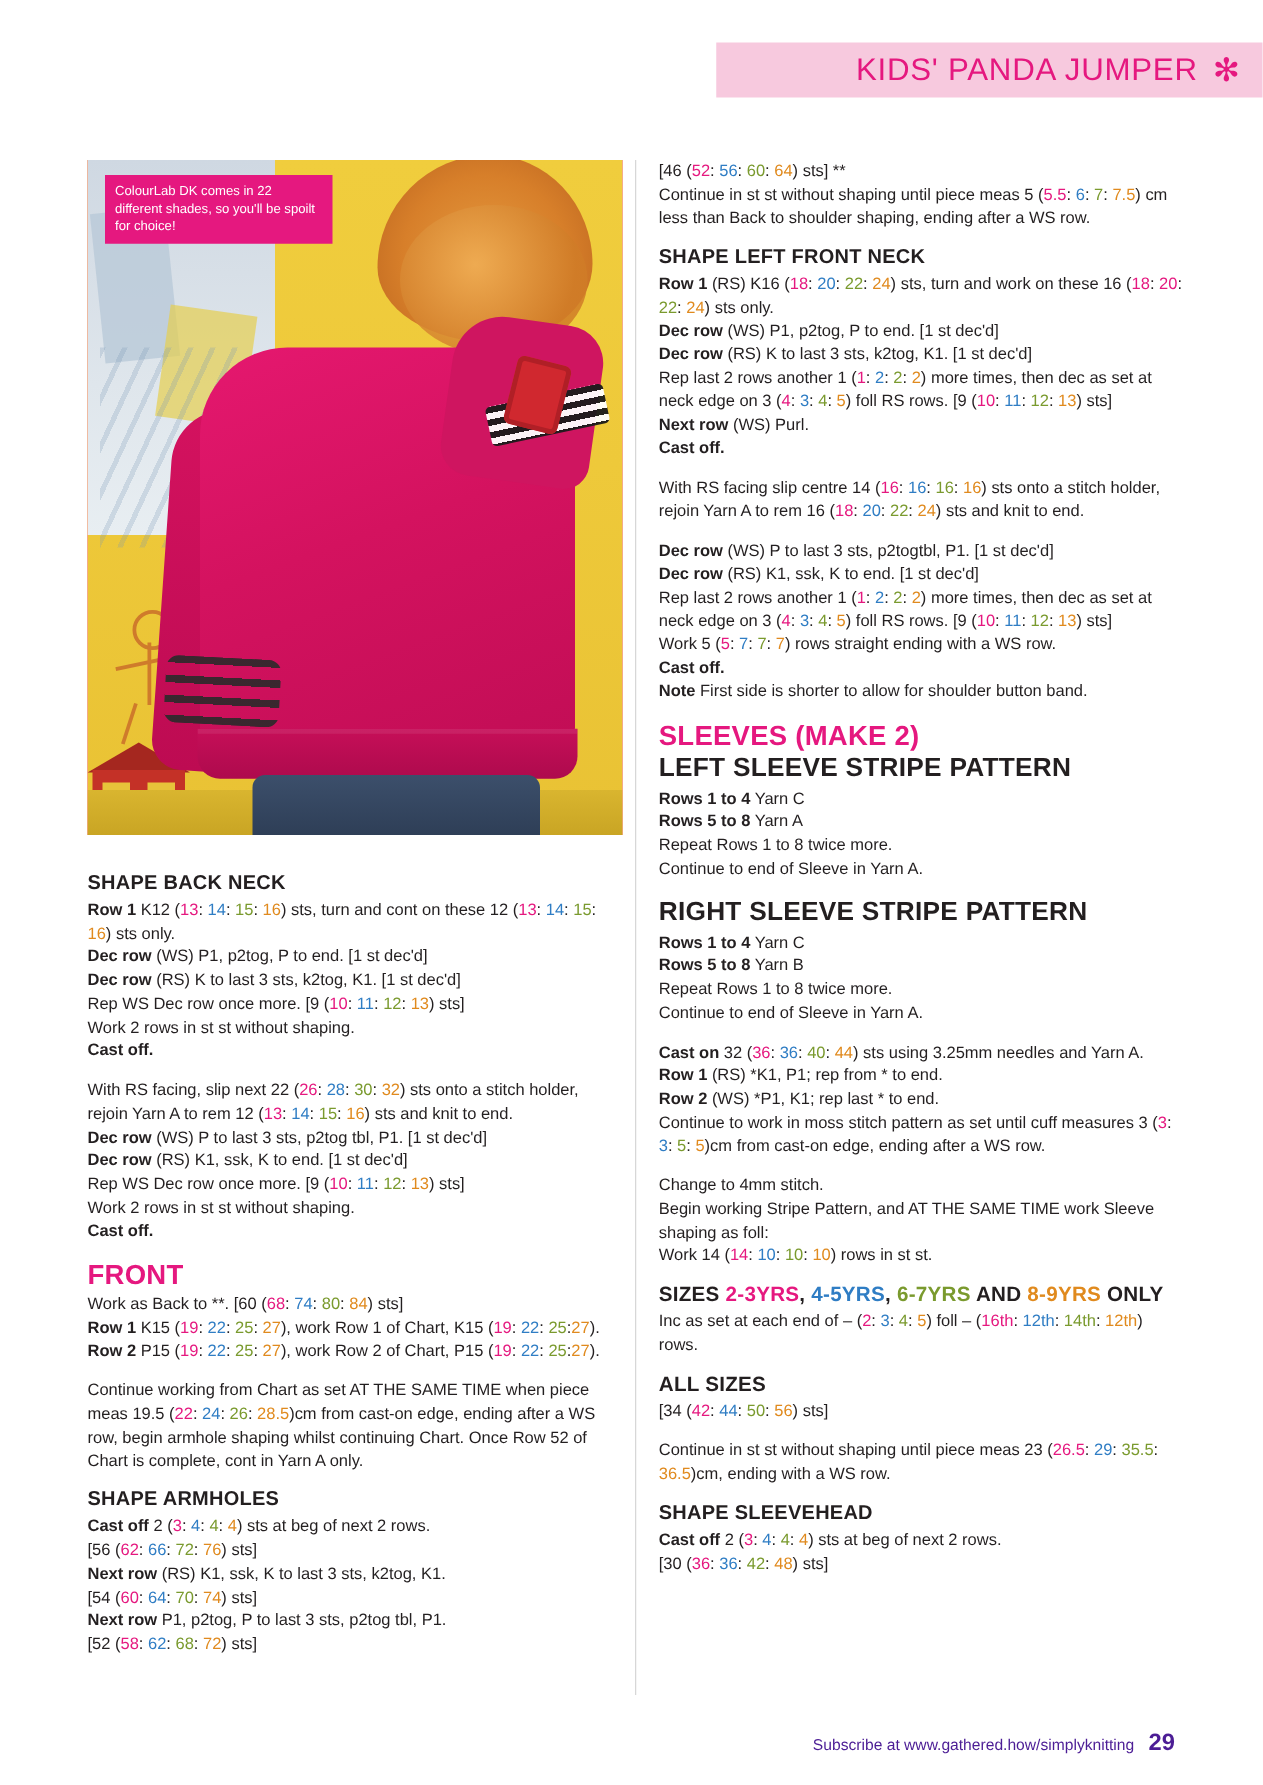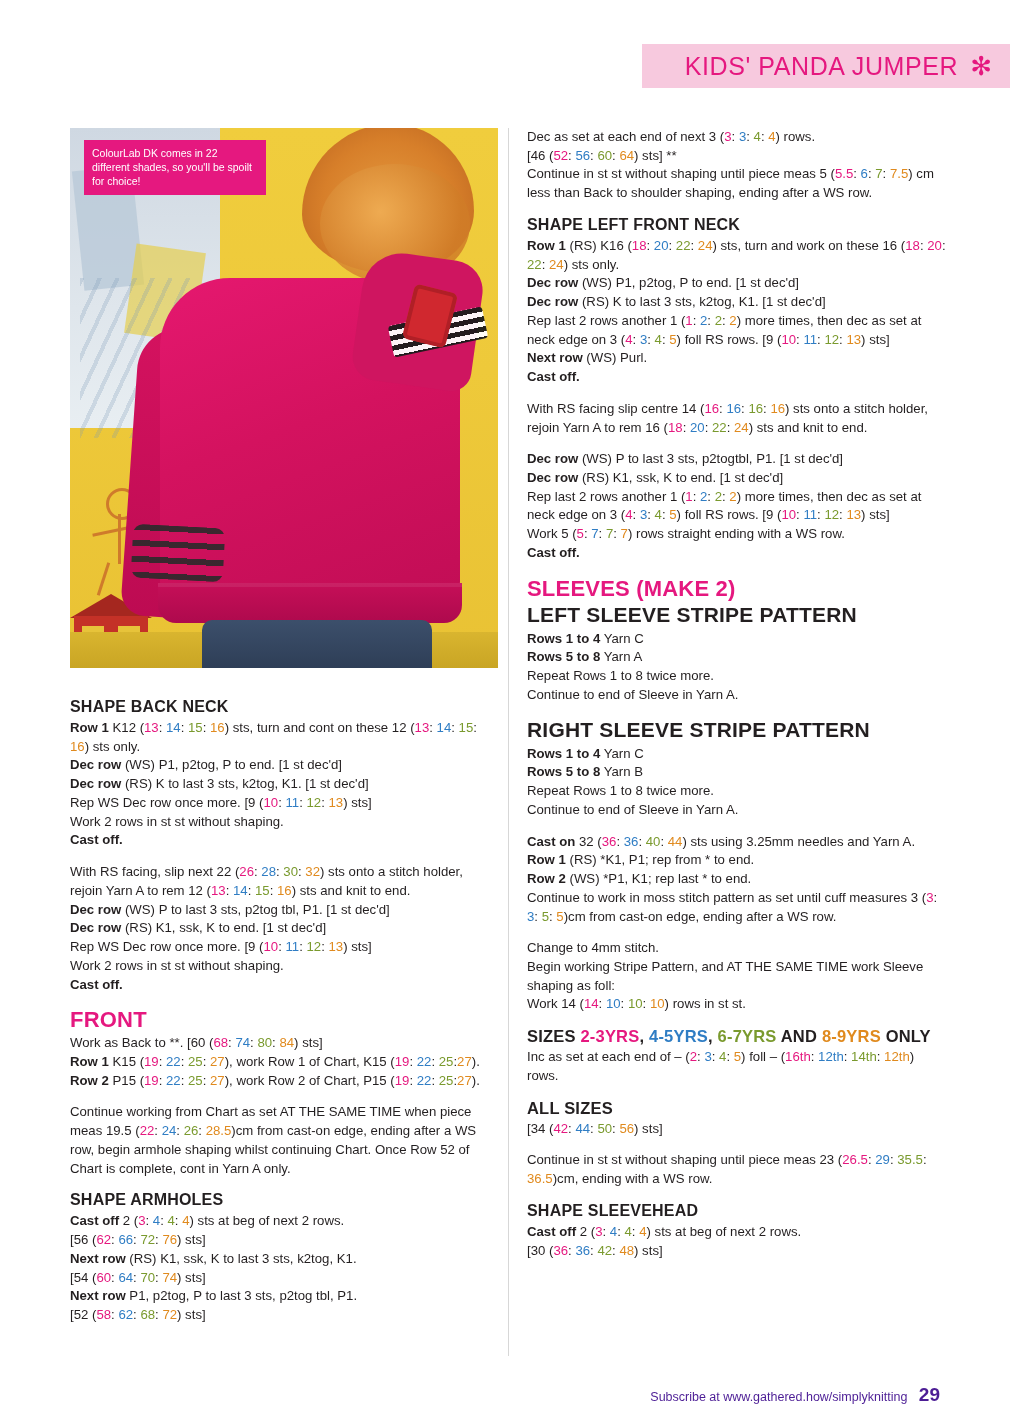--- a/index.html
+++ b/index.html
@@ -6,21 +6,21 @@
   body{
     width:1010px;height:1428px;
     background:#ffffff;
     font-family:"Liberation Sans", sans-serif;
     color:#231f20;
     position:relative;
     overflow:hidden;
   }
   
   .header-band{
-    position:absolute;top:44px;right:0;width:368px;height:44px;
+    position:absolute;top:34px;right:0;width:437px;height:44px;
     background:#f7c9de;
     display:flex;align-items:center;justify-content:flex-end;
     padding-right:18px;box-sizing:border-box;
   }
   .header-title{
     font-size:25px;letter-spacing:.6px;color:#e5187f;
     font-family:"Liberation Sans", sans-serif;font-weight:400;
   }
   .header-star{
     color:#e5187f;font-size:26px;margin-left:12px;line-height:1;
@@ -243,21 +243,20 @@
       <p class="tight"><span style="font-weight: 700;">Next row</span><span> (RS) K1, ssk, K to last 3 sts, k2tog, K1.</span></p>
       <p class="tight"><span>[54 (</span><span class="c1">60</span><span>: </span><span class="c2">64</span><span>: </span><span class="c3">70</span><span>: </span><span class="c4">74</span><span>) sts]</span></p>
       <p class="tight"><span style="font-weight: 700;">Next row</span><span> P1, p2tog, P to last 3 sts, p2tog tbl, P1.</span></p>
       <p class="tight"><span>[52 (</span><span class="c1">58</span><span>: </span><span class="c2">62</span><span>: </span><span class="c3">68</span><span>: </span><span class="c4">72</span><span>) sts]</span></p>
     </div>
 </div>
 
 <div class="col-right">
 
   <div class="body-text">
-      <p class="tight"><span>Dec as set at each end of next 3 (</span><span class="c1">3</span><span>: </span><span class="c2">3</span><span>: </span><span class="c3">4</span><span>: </span><span class="c4">4</span><span>) rows.</span></p>
       <p class="tight"><span>[46 (</span><span class="c1">52</span><span>: </span><span class="c2">56</span><span>: </span><span class="c3">60</span><span>: </span><span class="c4">64</span><span>) sts] **</span></p>
       <p class="tight"><span>Continue in st st without shaping until piece meas 5 (</span><span class="c1">5.5</span><span>: </span><span class="c2">6</span><span>: </span><span class="c3">7</span><span>: </span><span class="c4">7.5</span><span>) cm less than Back to shoulder shaping, ending after a WS row.</span></p>
     </div>
 
   <div class="spacer"></div>
   <h3 class="sec">SHAPE LEFT FRONT NECK</h3>
   <div class="body-text">
       <p class="tight"><span style="font-weight: 700;">Row 1</span><span> (RS) K16 (</span><span class="c1">18</span><span>: </span><span class="c2">20</span><span>: </span><span class="c3">22</span><span>: </span><span class="c4">24</span><span>) sts, turn and work on these 16 (</span><span class="c1">18</span><span>: </span><span class="c1">20</span><span>: </span><span class="c3">22</span><span>: </span><span class="c4">24</span><span>) sts only.</span></p>
       <p class="tight"><span style="font-weight: 700;">Dec row</span><span> (WS) P1, p2tog, P to end. [1 st dec'd]</span></p>
       <p class="tight"><span style="font-weight: 700;">Dec row</span><span> (RS) K to last 3 sts, k2tog, K1. [1 st dec'd]</span></p>
@@ -271,20 +270,21 @@
       <p class="tight"><span>With RS facing slip centre 14 (</span><span class="c1">16</span><span>: </span><span class="c2">16</span><span>: </span><span class="c3">16</span><span>: </span><span class="c4">16</span><span>) sts onto a stitch holder, rejoin Yarn A to rem 16 (</span><span class="c1">18</span><span>: </span><span class="c2">20</span><span>: </span><span class="c3">22</span><span>: </span><span class="c4">24</span><span>) sts and knit to end.</span></p>
     </div>
 
   <div class="spacer"></div>
   <div class="body-text">
       <p class="tight"><span style="font-weight: 700;">Dec row</span><span> (WS) P to last 3 sts, p2togtbl, P1. [1 st dec'd]</span></p>
       <p class="tight"><span style="font-weight: 700;">Dec row</span><span> (RS) K1, ssk, K to end. [1 st dec'd]</span></p>
       <p class="tight"><span>Rep last 2 rows another 1 (</span><span class="c1">1</span><span>: </span><span class="c2">2</span><span>: </span><span class="c3">2</span><span>: </span><span class="c4">2</span><span>) more times, then dec as set at neck edge on 3 (</span><span class="c1">4</span><span>: </span><span class="c2">3</span><span>: </span><span class="c3">4</span><span>: </span><span class="c4">5</span><span>) foll RS rows. [9 (</span><span class="c1">10</span><span>: </span><span class="c2">11</span><span>: </span><span class="c3">12</span><span>: </span><span class="c4">13</span><span>) sts]</span></p>
       <p class="tight"><span>Work 5 (</span><span class="c1">5</span><span>: </span><span class="c2">7</span><span>: </span><span class="c3">7</span><span>: </span><span class="c4">7</span><span>) rows straight ending with a WS row.</span></p>
       <p class="tight"><span style="font-weight: 700;">Cast off.</span></p>
+      <p class="tight"><span style="font-weight: 700;">Note</span><span> First side is shorter to allow for shoulder button band.</span></p>
     </div>
 
   <div class="spacer"></div>
   <h2 class="pink">SLEEVES (MAKE 2)</h2>
   <h3 class="sec small">LEFT SLEEVE STRIPE PATTERN</h3>
   <div class="body-text">
       <p class="tight"><span style="font-weight: 700;">Rows 1 to 4</span><span> Yarn C</span></p>
       <p class="tight"><span style="font-weight: 700;">Rows 5 to 8</span><span> Yarn A</span></p>
       <p class="tight"><span>Repeat Rows 1 to 8 twice more.</span></p>
       <p class="tight"><span>Continue to end of Sleeve in Yarn A.</span></p>

